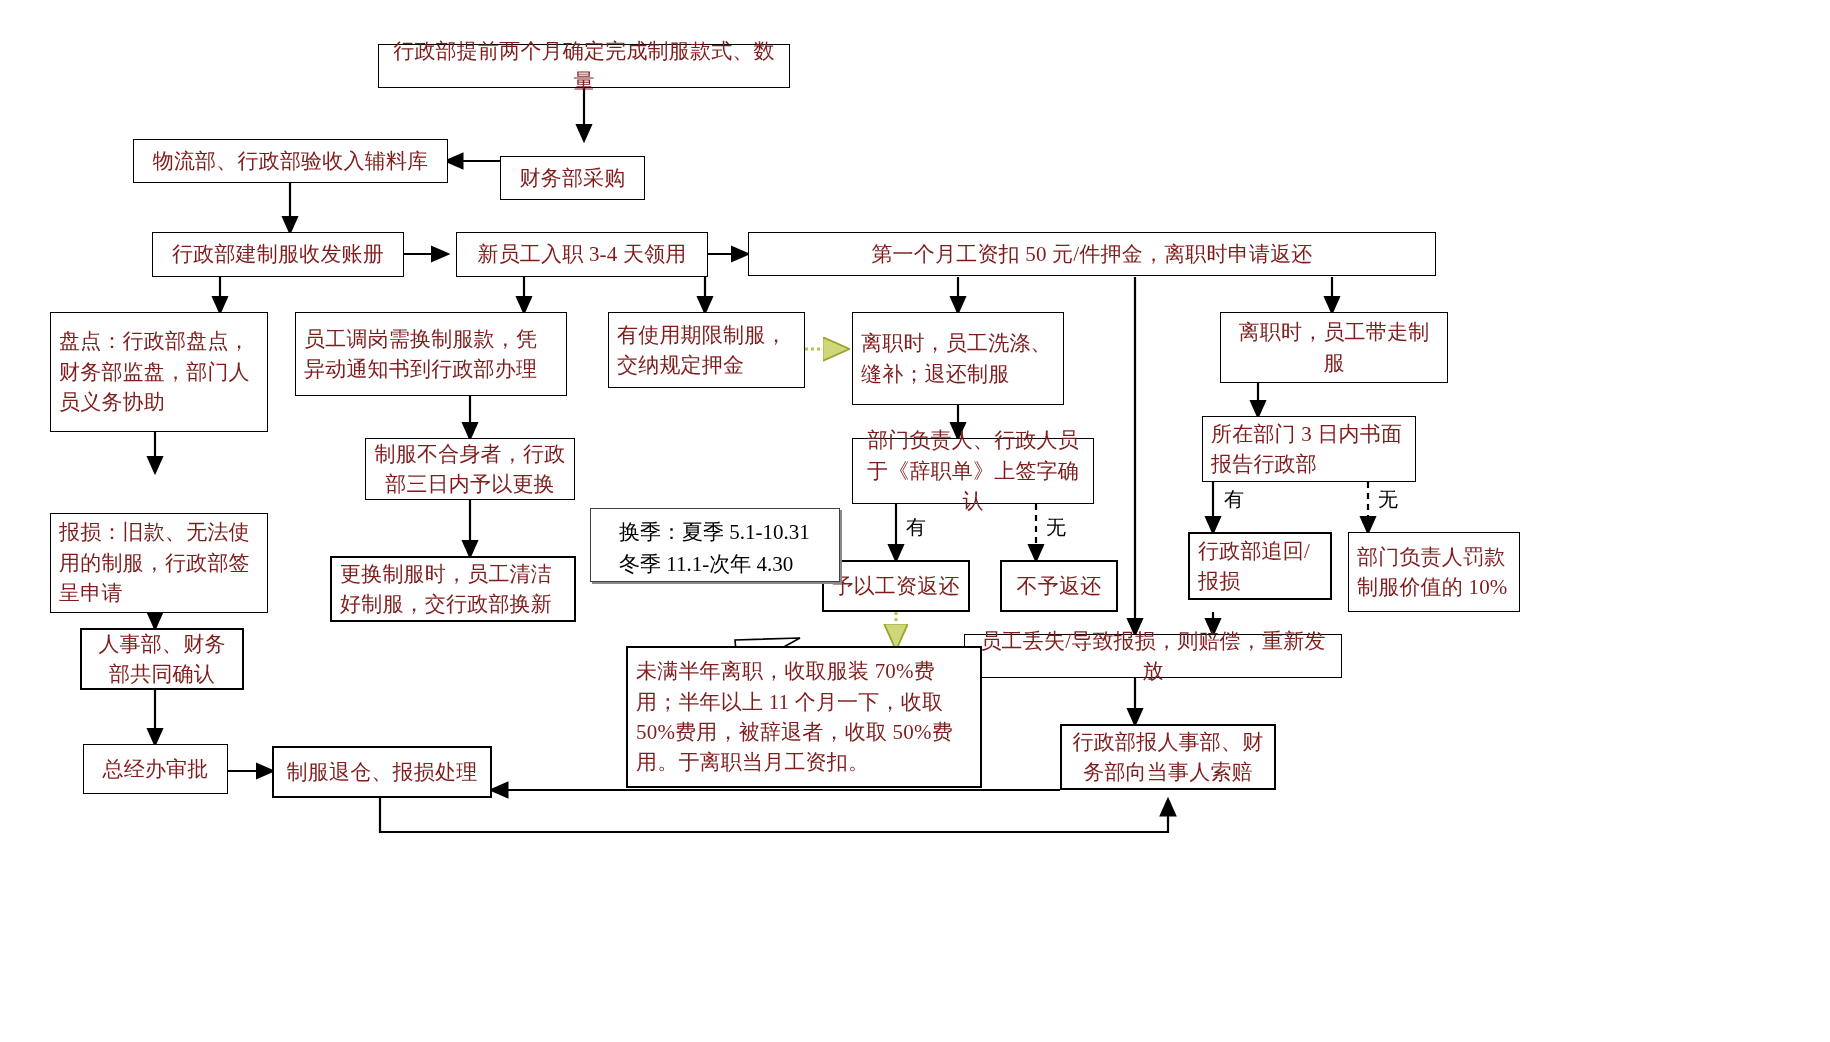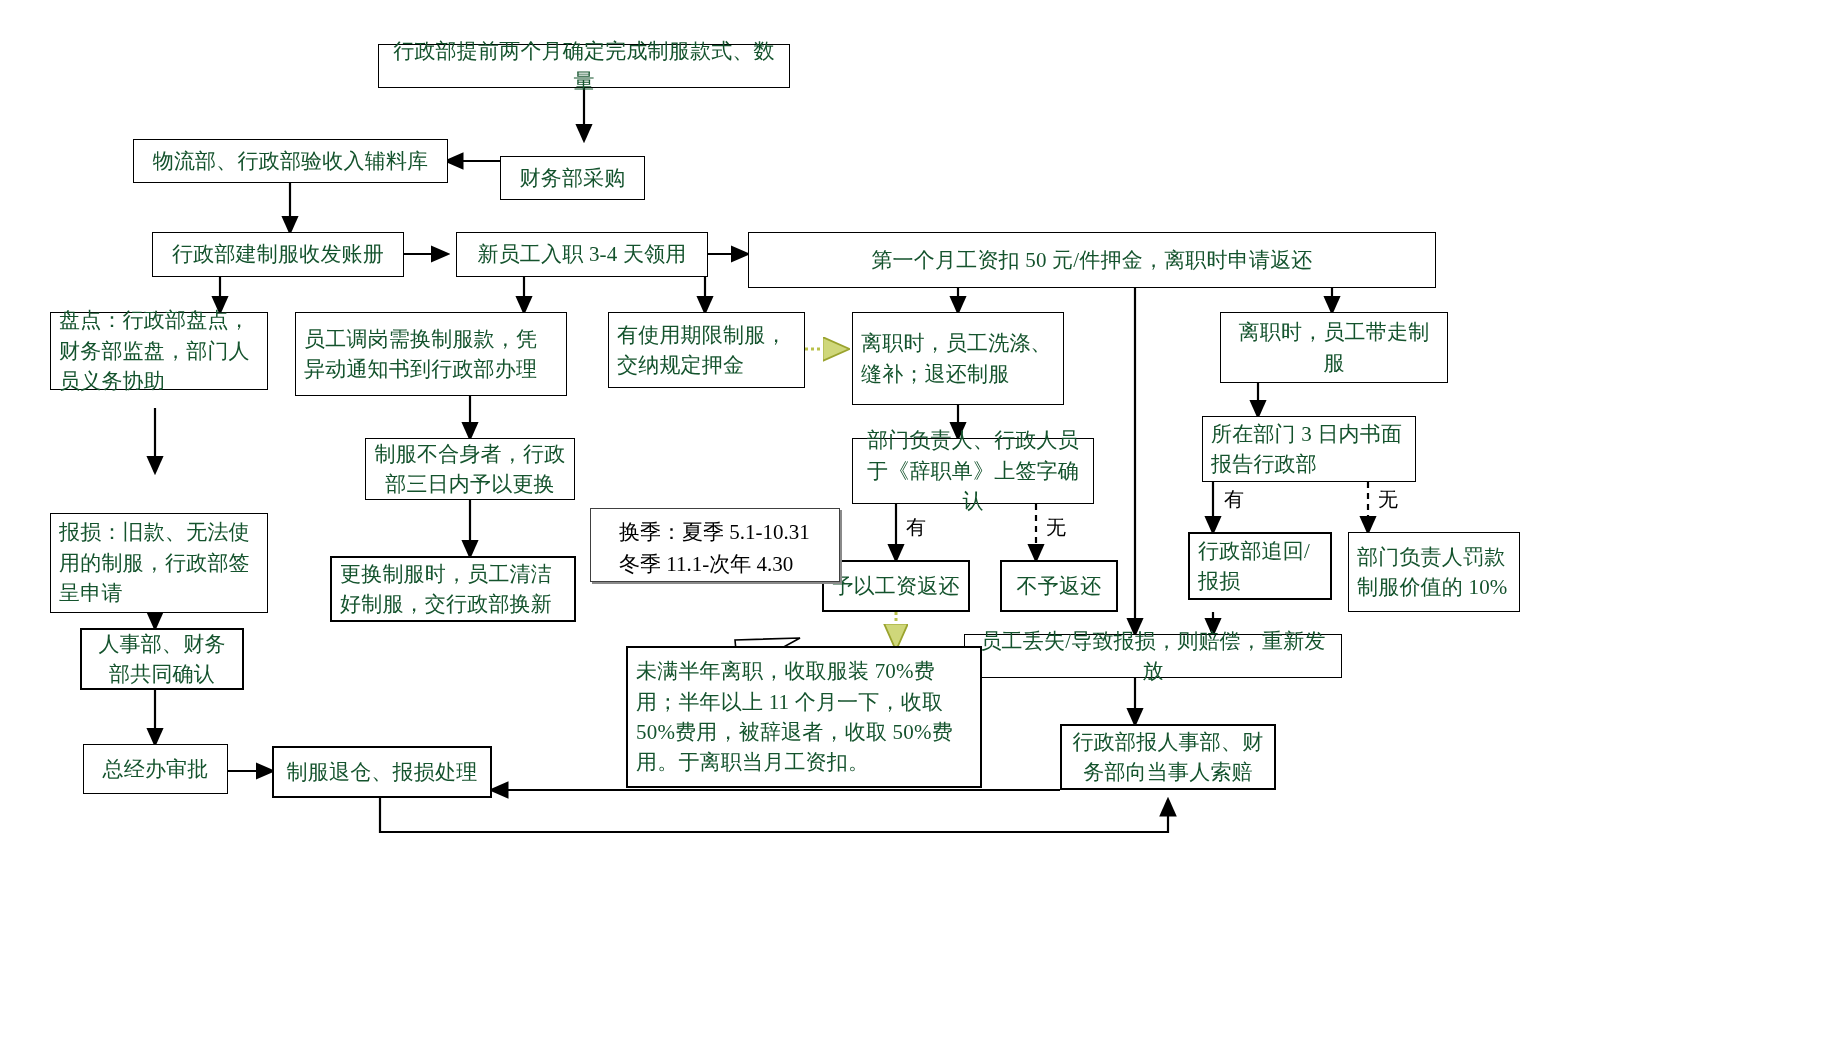--- a/index.html
+++ b/index.html
@@ -24,21 +24,21 @@
     border: 1.5px solid #000000;
     background: #ffffff;
     display: flex;
     align-items: center;
     justify-content: center;
     text-align: center;
     font-size: 21px;
     line-height: 1.45;
     letter-spacing: 0.2px;
     padding: 12px 8px;
-    color: #14532d;
+    color: #7f1d1d;
   }
   .node.left {
     justify-content: flex-start;
     text-align: left;
   }
   .node .txt { display: block; width: 100%; }
   .node.thick { border-width: 2.5px; }
 
   .callout {
     position: absolute;
@@ -165,25 +165,25 @@
   </div>
 
   <div class="node" style="left:152px; top:232px; width:252px; height:45px;">
     <span class="txt">行政部建制服收发账册</span>
   </div>
 
   <div class="node" style="left:456px; top:232px; width:252px; height:45px;">
     <span class="txt">新员工入职 3-4 天领用</span>
   </div>
 
-  <div class="node" style="left:748px; top:232px; width:688px; height:56px;">
+  <div class="node" style="left:748px; top:232px; width:688px; height:44px;">
     <span class="txt">第一个月工资扣 50 元/件押金，离职时申请返还</span>
   </div>
 
-  <div class="node left" style="left:50px; top:312px; width:218px; height:78px;">
+  <div class="node left" style="left:50px; top:312px; width:218px; height:120px;">
     <span class="txt">盘点：行政部盘点，财务部监盘，部门人员义务协助</span>
   </div>
 
   <div class="node left" style="left:295px; top:312px; width:272px; height:84px;">
     <span class="txt">员工调岗需换制服款，凭异动通知书到行政部办理</span>
   </div>
 
   <div class="node left" style="left:608px; top:312px; width:197px; height:76px;">
     <span class="txt">有使用期限制服，交纳规定押金</span>
   </div>

